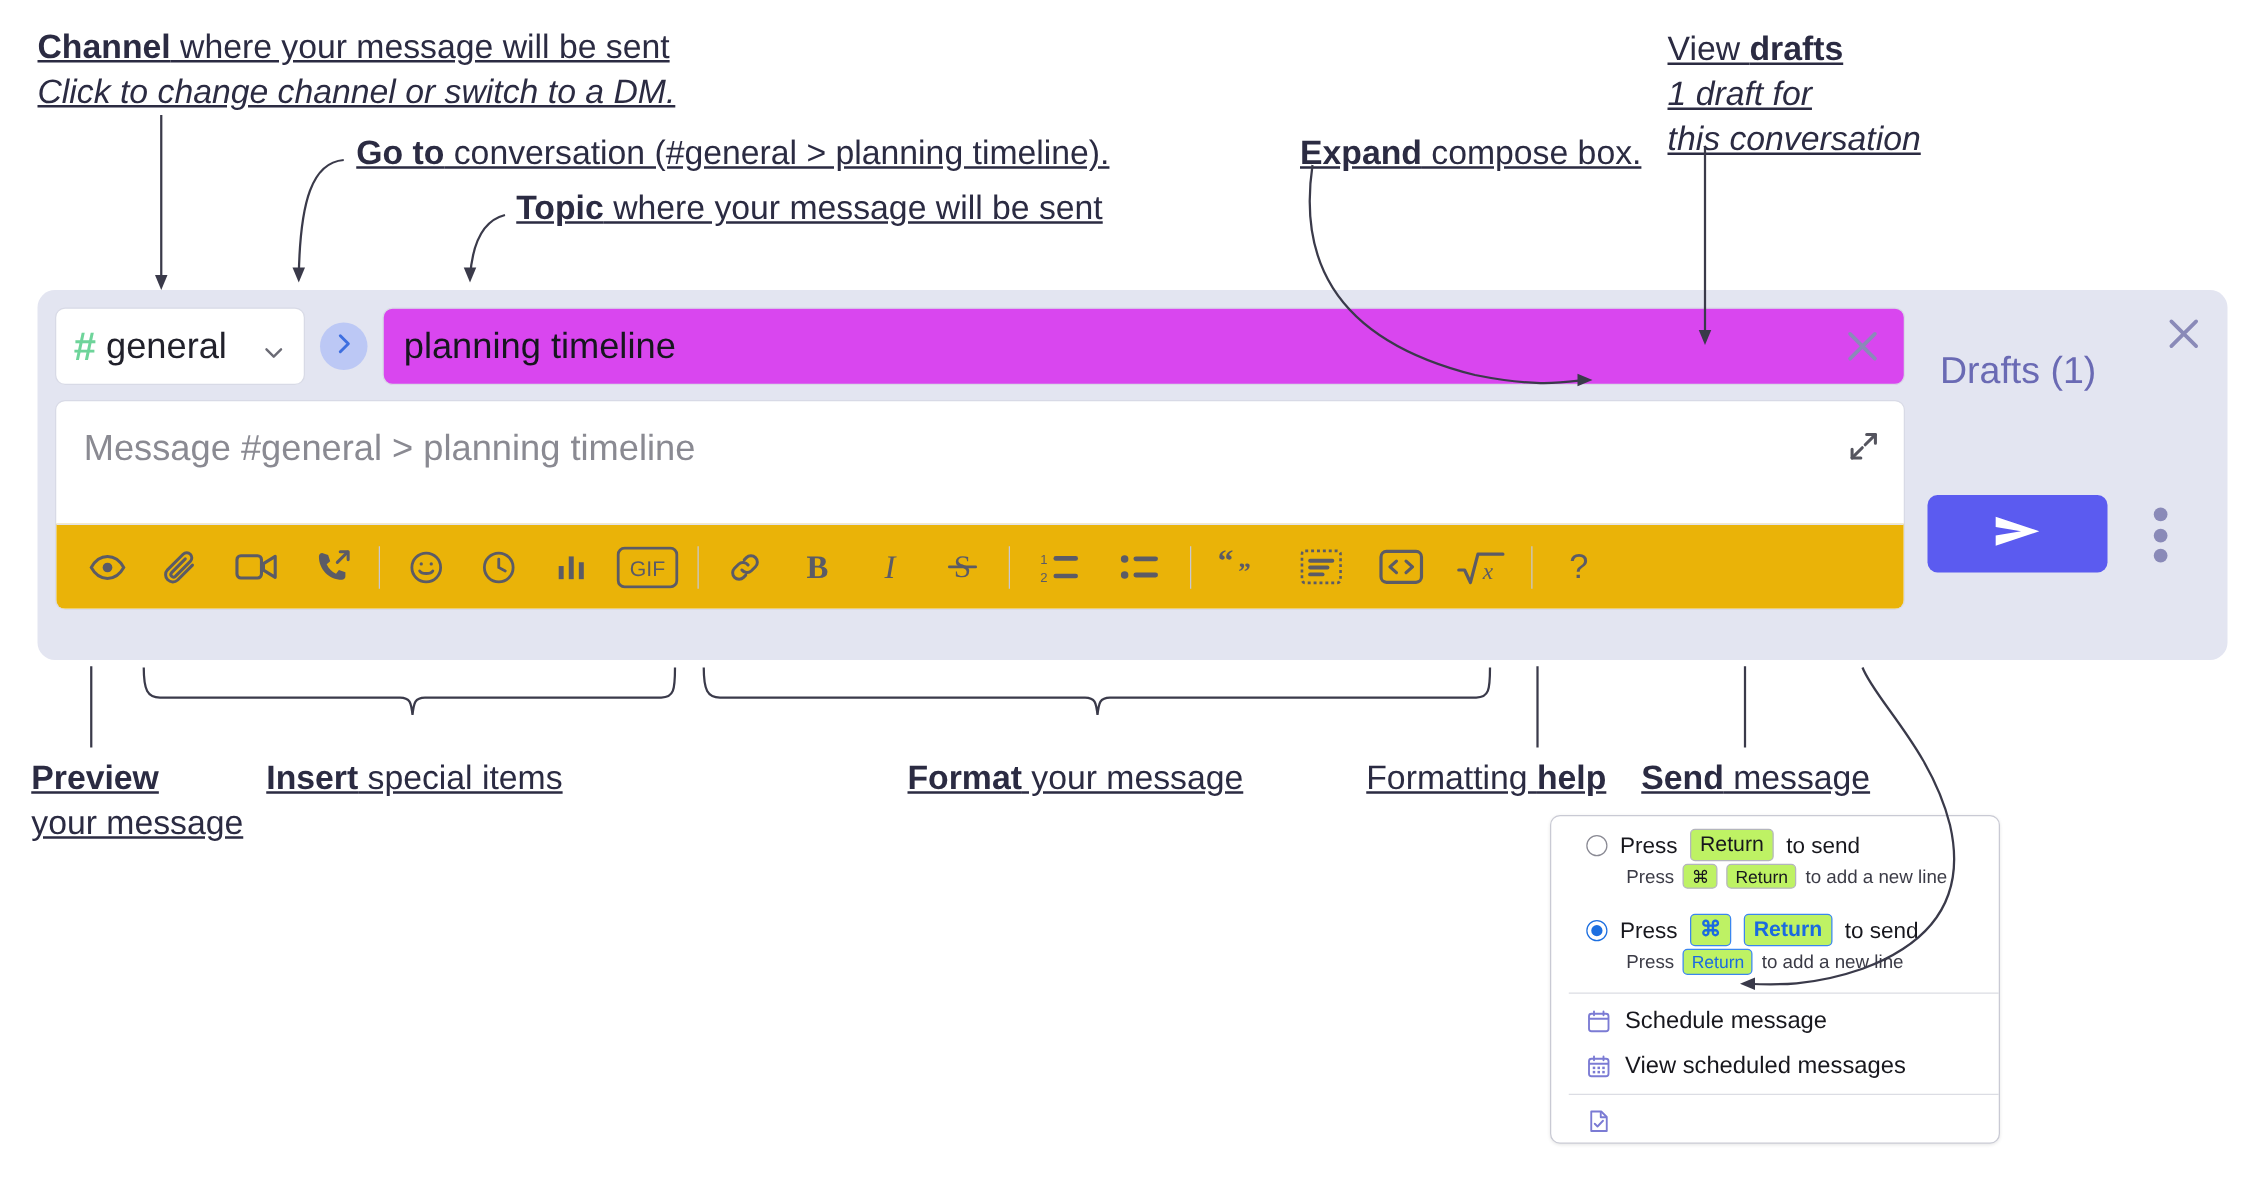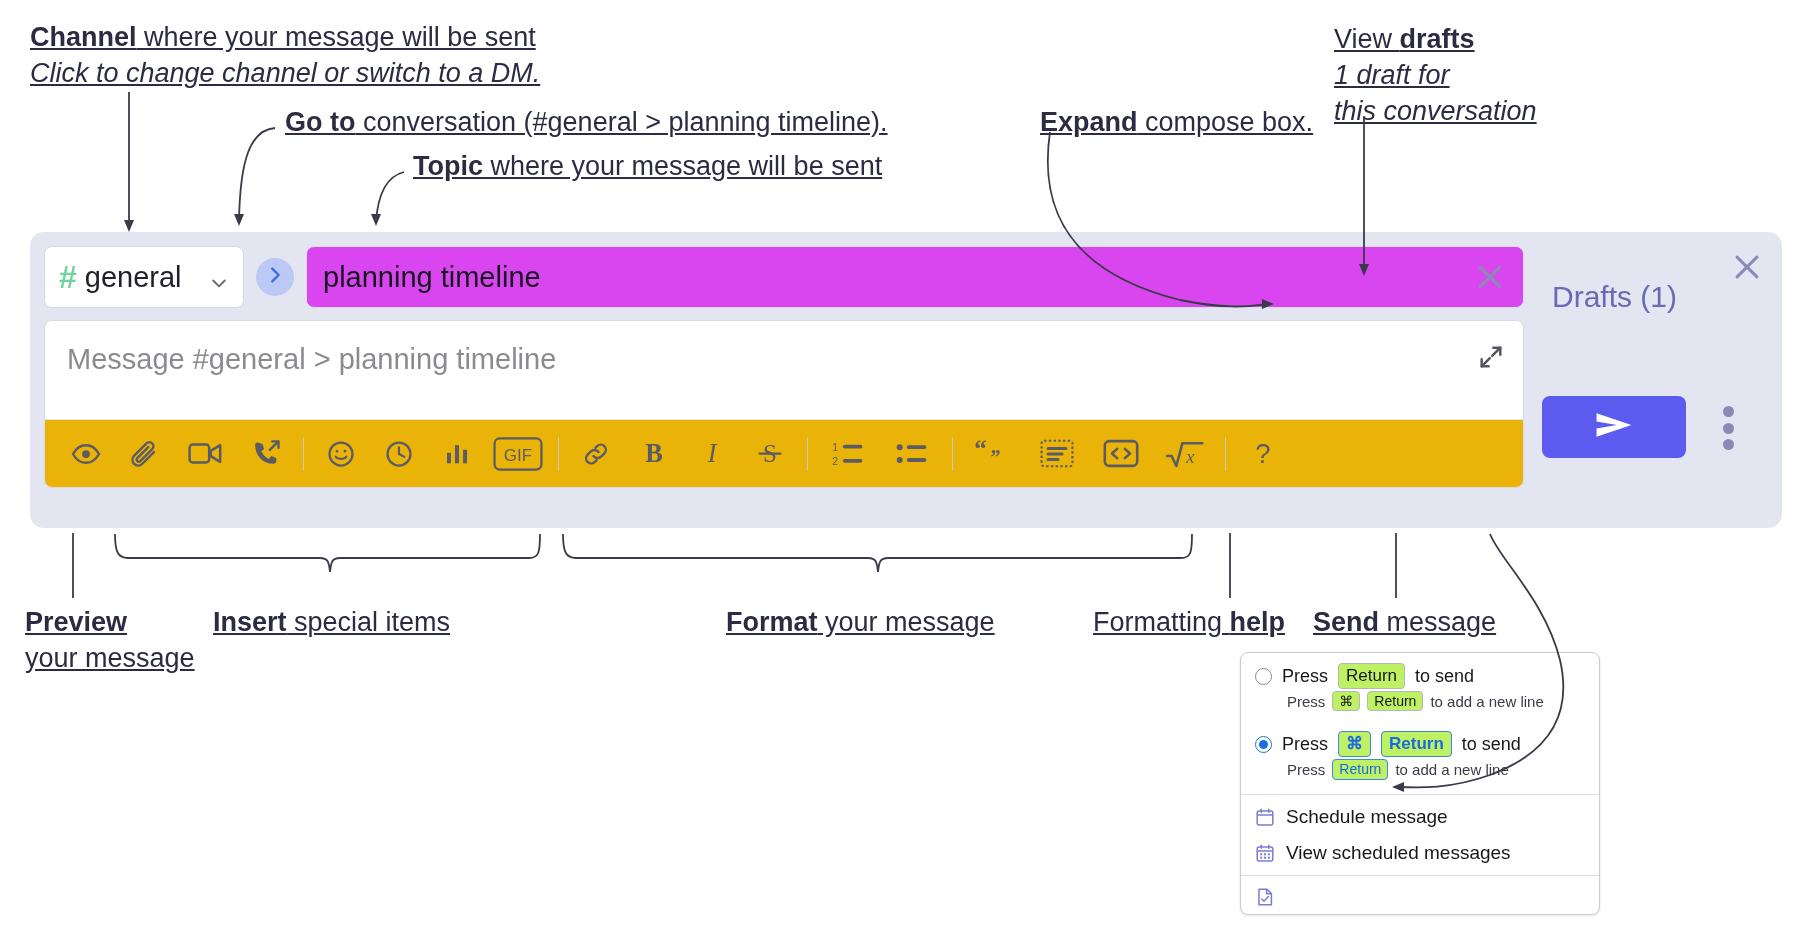--- a/index.html
+++ b/index.html
@@ -128,20 +128,21 @@
   #options-menu{
     position:absolute;left:1240px;top:652px;
     width:360px;
     background:#ffffff;
     border:1px solid #c9cad4;
     border-radius:8px;
     box-sizing:border-box;
     font-size:18px;
     color:#17171d;
     box-shadow:0 1px 3px rgba(0,0,0,.10);
+    padding-left:14px;
   }
   .opt-radio-row{
     display:flex;align-items:center;gap:10px;
     padding:10px 14px 2px 14px;
   }
   .opt-sub{
     padding:0 14px 10px 46px;
     font-size:15px;color:#3b3b46;
     display:flex;align-items:center;gap:7px;
   }

